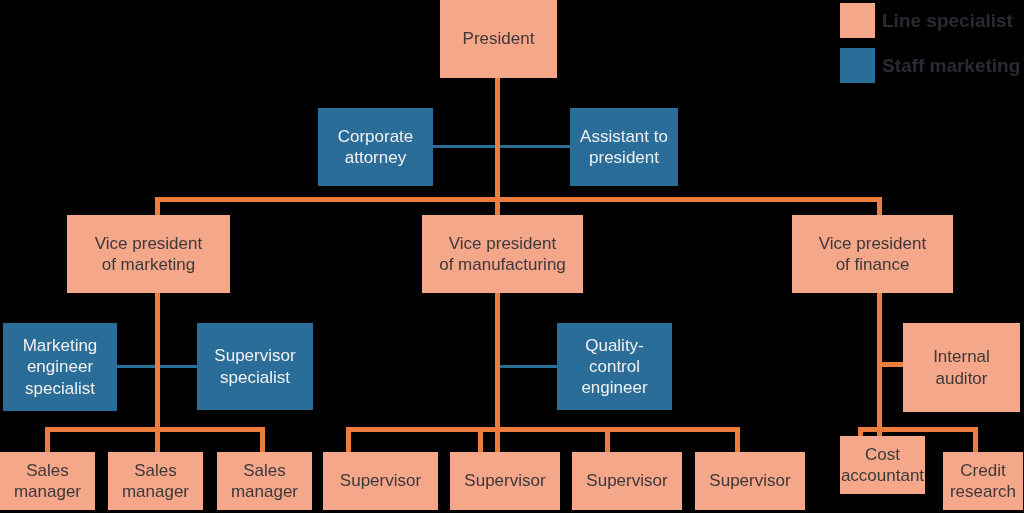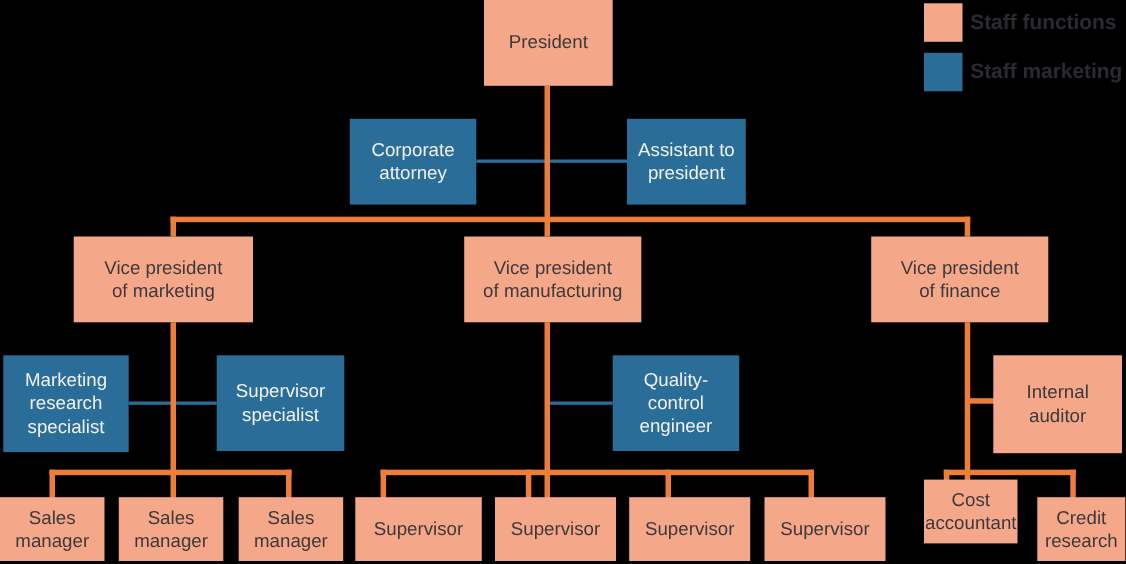--- a/index.html
+++ b/index.html
@@ -64,21 +64,21 @@
 attorney</div>
 
   <div class="node line-fill" style="left:67px;top:215px;width:163px;height:78px">Vice president
 of marketing</div>
   <div class="node line-fill" style="left:422px;top:215px;width:161px;height:78px">Vice president
 of manufacturing</div>
   <div class="node line-fill" style="left:792px;top:215px;width:161px;height:78px">Vice president
 of finance</div>
 
   <div class="node staff-fill" style="left:3px;top:323px;width:114px;height:88px">Marketing
-research
+engineer
 specialist</div>
   <div class="node staff-fill" style="left:197px;top:323px;width:116px;height:87px">Supervisor
 specialist</div>
   <div class="node line-fill" style="left:903px;top:323px;width:117px;height:89px">Internal
 auditor</div>
   <div class="node staff-fill" style="left:557px;top:323px;width:115px;height:87px">Quality-
 control
 engineer</div>
 
   <div class="node line-fill" style="left:0;top:452px;width:95px;height:58px">Sales
@@ -92,17 +92,17 @@
   <div class="node line-fill" style="left:450px;top:452px;width:110px;height:58px">Supervisor</div>
   <div class="node line-fill" style="left:572px;top:452px;width:110px;height:58px">Supervisor</div>
   <div class="node line-fill" style="left:695px;top:452px;width:110px;height:58px">Supervisor</div>
 
   <div class="node line-fill" style="left:840px;top:436px;width:85px;height:58px">Cost
 accountant</div>
   <div class="node line-fill" style="left:943px;top:452px;width:80px;height:58px">Credit
 research</div>
 
   <div class="legend-swatch line-fill" style="left:840px;top:3px"></div>
-  <div class="legend-label" style="left:882px;top:3px">Staff functions</div>
+  <div class="legend-label" style="left:882px;top:3px">Line specialist</div>
   <div class="legend-swatch staff-fill" style="left:840px;top:48px"></div>
   <div class="legend-label" style="left:882px;top:48px">Staff marketing</div>
 
 </div>
 
 </body></html>

